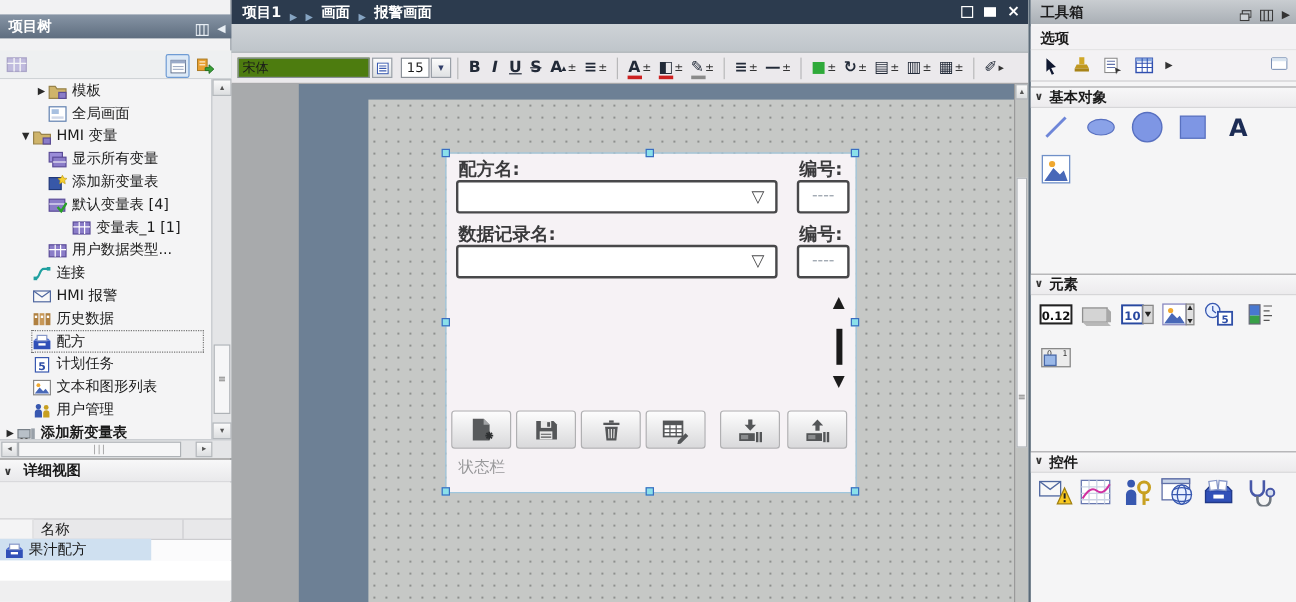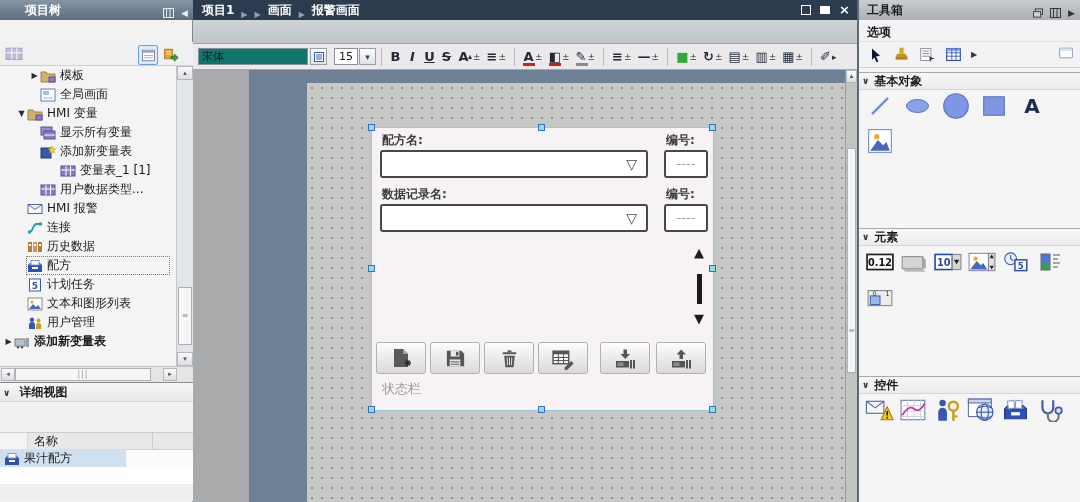--- a/index.html
+++ b/index.html
@@ -2,21 +2,21 @@
 <html><head>
 <meta charset="utf-8">
 <style>
   html,body{margin:0;padding:0;background:#888;}
   .app{position:relative;width:1080px;height:502px;overflow:hidden;background:#e8e8e8;
        font-family:"DejaVu Sans","Liberation Sans",sans-serif;font-size:12px;color:#1a1a1a;}
   svg{display:block;}
 
   
   #left{position:absolute;left:0;top:0;width:193px;height:502px;background:#f2f2f3;border-right:1px solid #7e8892;box-sizing:border-box;}
-  .lp-title{position:absolute;left:0;top:0;width:193px;height:20px;background:linear-gradient(#8795a5,#5e6d7f);color:#fff;font-weight:bold;line-height:20px;padding-left:25px;box-sizing:border-box;}
+  .lp-title{position:absolute;left:0;top:12px;width:193px;height:20px;background:linear-gradient(#8795a5,#5e6d7f);color:#fff;font-weight:bold;line-height:20px;padding-left:7px;box-sizing:border-box;}
   .lp-title-icons{position:absolute;right:5px;top:3px;display:flex;gap:7px;align-items:center;}
   .lp-tabs{position:absolute;left:0;top:20px;width:193px;height:22px;background:linear-gradient(#d8dce0,#c1c7cc);border-bottom:1px solid #a8b0b6;box-sizing:border-box;}
   .tab-device{position:absolute;left:6px;top:2px;width:62px;height:20px;background:#fafafa;border:1px solid #98a0a8;border-bottom:none;font-weight:bold;text-align:center;line-height:19px;}
   .lp-toolbar{position:absolute;left:0;top:42px;width:193px;height:24px;background:#eef0f1;border-bottom:1px solid #cfd3d6;box-sizing:border-box;}
   .lp-tool{position:absolute;top:3px;width:18px;height:18px;display:flex;align-items:center;justify-content:center;}
   .lp-tool.sel{border:1px solid #6f9cd4;background:#dce9f6;border-radius:2px;}
   .lp-tree{position:absolute;left:0;top:66px;width:176px;height:300px;background:#f4f4f5;overflow:hidden;}
   .tree-row{height:19px;display:flex;align-items:center;white-space:nowrap;position:relative;}
   .tree-arrow{width:11px;font-size:8px;color:#2a2a2a;text-align:center;flex:none;}
   .tree-ic{width:16px;height:14px;margin-right:4px;flex:none;}
@@ -46,39 +46,39 @@
   #crumb-bar{position:absolute;left:0;top:0;width:664px;height:20px;background:#2c3b4e;color:#fff;display:flex;align-items:center;padding-left:9px;box-sizing:border-box;font-weight:bold;}
   .crumb{margin-right:7px;}
   .crumb-sep{color:#86a4c2;font-size:8px;margin-right:7px;}
   .win-controls{position:absolute;right:7px;top:0;height:20px;display:flex;gap:9px;align-items:center;}
   .wc-float{width:8px;height:8px;border:1px solid #fff;position:relative;background:#2c3b4e;}
   .wc-float::before{content:"";position:absolute;left:2px;top:-3px;width:8px;height:8px;border:1px solid #fff;z-index:-1;}
   .wc-max{width:10px;height:8px;background:#fff;}
   .wc-close{color:#fff;font-size:13px;font-weight:bold;line-height:10px;}
   #tab-strip{position:absolute;left:0;top:20px;width:664px;height:24px;background:linear-gradient(#ced3d7,#bfc5ca);border-bottom:1px solid #9aa2a8;box-sizing:border-box;}
   #fmt-bar{position:absolute;left:0;top:44px;width:664px;height:26px;background:#ebe9ec;border-bottom:1px solid #a8a8aa;box-sizing:border-box;display:flex;align-items:center;padding-left:5px;}
-  .fmt-font{width:110px;height:17px;background:#0f766e;border:1px solid #8a9098;font-size:11px;line-height:15px;padding-left:3px;box-sizing:border-box;}
+  .fmt-font{width:110px;height:17px;background:#4d7c0f;border:1px solid #8a9098;font-size:11px;line-height:15px;padding-left:3px;box-sizing:border-box;}
   .fmt-sq-btn{width:17px;height:17px;background:linear-gradient(#fcfcfc,#dfe1e3);border:1px solid #9aa0a8;box-sizing:border-box;margin-left:2px;display:flex;align-items:center;justify-content:center;font-size:9px;color:#33406a;}
   .fmt-size{width:24px;height:17px;background:#fff;border:1px solid #8a9098;font-size:11px;line-height:15px;text-align:center;box-sizing:border-box;margin-left:7px;}
   .fmt-btn{height:22px;margin:0 3px;font-weight:bold;color:#222a38;display:flex;align-items:center;font-size:13px;position:relative;cursor:default;}
   .fmt-btn .glyph{display:inline-block;text-align:center;min-width:11px;}
   .fmt-btn .pm{font-size:9px;color:#333;margin-left:1px;font-weight:normal;}
   .fmt-btn .bar{position:absolute;left:0;bottom:2px;width:12px;height:3px;}
   .fmt-sep{width:1px;height:18px;background:#b8b8ba;margin:0 5px;}
   .it{font-style:italic;} .ul{text-decoration:underline;} .st{text-decoration:line-through;}
   .sup{font-size:8px;vertical-align:top;margin-left:-1px;}
 
   #canvas{position:absolute;left:0;top:70px;width:664px;height:432px;background:#a8aaac;overflow:hidden;}
   #cv-band{position:absolute;left:56px;top:0;right:0;bottom:0;background:#6d8095;}
   #cv-screen{position:absolute;left:114px;top:13px;right:12px;bottom:0;background:#c6c8c6;background-image:radial-gradient(#8d8f8d 1px,transparent 1.3px);background-size:10px 10px;}
   #cv-vscroll{position:absolute;right:0;top:0;width:12px;height:432px;background:#c2c4c2;border-left:1px solid #9a9a9a;box-sizing:border-box;}
 
   
   #widget{position:absolute;left:179px;top:58px;width:341px;height:282px;background:#f6f2f5;outline:1px solid #9fc6dd;}
-  .rv-label{position:absolute;font-weight:bold;color:#3a3a3c;font-size:12px;}
+  .rv-label{position:absolute;font-weight:bold;color:#3a3a3c;font-size:15px;}
   .rv-dd{position:absolute;background:#fff;border:2px solid #48484a;border-radius:3px;box-sizing:border-box;}
   .rv-dd .arr{position:absolute;right:9px;top:2px;color:#48484a;font-size:14px;line-height:20px;}
   .rv-num{position:absolute;background:#fff;border:2px solid #48484a;border-radius:3px;box-sizing:border-box;color:#9aa2ac;text-align:center;line-height:23px;font-size:13px;}
   #rv-table{position:absolute;left:6px;top:112px;width:302px;height:95px;border:1px solid #9aa2a8;box-sizing:border-box;background:#fff;}
   #rv-thead{height:18px;background:#59595b;color:#fff;font-weight:bold;display:flex;}
   #rv-thead .c1{width:183px;padding-left:5px;line-height:18px;box-sizing:border-box;}
   #rv-thead .c2{flex:1;padding-left:4px;line-height:18px;border-left:1px solid #7a7a7c;box-sizing:border-box;}
   .rv-trow{height:19px;display:flex;}
   .rv-trow .c1{width:183px;}
   .rv-trow .c2{flex:1;border-left:1px solid #ccd3dd;}
@@ -190,20 +190,31 @@
         <div class="tree-row" title="添加新变量表" style="padding-left: 29px;">
           <span class="tree-arrow"></span>
           <span class="tree-ic">
             <svg viewBox="0 0 16 14">
               <rect x="1" y="3" width="10" height="10" fill="#3858a8" stroke="#203878"></rect>
               <path d="M12 1 l1.2 2.4 2.6 .3 -1.9 1.8 .5 2.6 -2.4 -1.3 -2.3 1.3 .4 -2.6 -1.9 -1.8 2.6 -.3 z" fill="#f8d030" stroke="#b89810" stroke-width="0.5"></path>
             </svg>
           </span>
           <span class="tree-label">添加新变量表</span>
         </div>
+        <div class="tree-row" title="默认变量表 [4]" style="padding-left: 29px;">
+          <span class="tree-arrow"></span>
+          <span class="tree-ic">
+            <svg viewBox="0 0 16 14">
+              <rect x="1" y="2" width="13" height="10" fill="#8a7cc8" stroke="#5a4c98"></rect>
+              <line x1="1" y1="6" x2="14" y2="6" stroke="#fff"></line>
+              <path d="M8 8.5 l3 3.5 4.5 -7" fill="none" stroke="#28a028" stroke-width="2"></path>
+            </svg>
+          </span>
+          <span class="tree-label">默认变量表 [4]</span>
+        </div>
         <div class="tree-row" title="变量表_1 [1]" style="padding-left: 29px; margin-left: 20px;">
           <span class="tree-arrow"></span>
           <span class="tree-ic">
             <svg viewBox="0 0 16 14">
               <rect x="1" y="2" width="14" height="10" fill="#8a7cc8" stroke="#5a4c98"></rect>
               <line x1="1" y1="6" x2="15" y2="6" stroke="#fff"></line>
               <line x1="6" y1="2" x2="6" y2="12" stroke="#fff"></line>
               <line x1="10.5" y1="2" x2="10.5" y2="12" stroke="#fff"></line>
             </svg>
           </span>
@@ -214,40 +225,40 @@
           <span class="tree-ic">
             <svg viewBox="0 0 16 14">
               <rect x="1" y="2" width="14" height="10" fill="#8a7cc8" stroke="#5a4c98"></rect>
               <line x1="1" y1="6" x2="15" y2="6" stroke="#fff"></line>
               <line x1="6" y1="2" x2="6" y2="12" stroke="#fff"></line>
               <line x1="10.5" y1="2" x2="10.5" y2="12" stroke="#fff"></line>
             </svg>
           </span>
           <span class="tree-label">用户数据类型...</span>
         </div>
-        <div class="tree-row" title="HMI 报警" style="padding-left: 16px;">
-          <span class="tree-arrow"></span>
-          <span class="tree-ic">
-            <svg viewBox="0 0 16 14">
-              <rect x="1" y="2.5" width="14" height="9" fill="#f8f8f8" stroke="#5068a0"></rect>
-              <path d="M1 2.5 l7 5 7 -5" fill="none" stroke="#5068a0"></path>
-            </svg>
-          </span>
-          <span class="tree-label">HMI 报警</span>
-        </div>
         <div class="tree-row" title="连接" style="padding-left: 16px;">
           <span class="tree-arrow"></span>
           <span class="tree-ic">
             <svg viewBox="0 0 16 14">
               <path d="M2.5 11 C6.5 11 5.5 3 9.5 3 h4" fill="none" stroke="#20a0a0" stroke-width="1.8"></path>
               <rect x="1" y="9.5" width="3" height="3" fill="#20a0a0"></rect>
               <rect x="12" y="1.5" width="3" height="3" fill="#20a0a0"></rect>
             </svg>
           </span>
           <span class="tree-label">连接</span>
+        </div>
+        <div class="tree-row" title="HMI 报警" style="padding-left: 16px;">
+          <span class="tree-arrow"></span>
+          <span class="tree-ic">
+            <svg viewBox="0 0 16 14">
+              <rect x="1" y="2.5" width="14" height="9" fill="#f8f8f8" stroke="#5068a0"></rect>
+              <path d="M1 2.5 l7 5 7 -5" fill="none" stroke="#5068a0"></path>
+            </svg>
+          </span>
+          <span class="tree-label">HMI 报警</span>
         </div>
         <div class="tree-row" title="历史数据" style="padding-left: 16px;">
           <span class="tree-arrow"></span>
           <span class="tree-ic">
             <svg viewBox="0 0 16 14">
               <rect x="1" y="2" width="4" height="10" fill="#b08040"></rect>
               <rect x="6" y="2" width="4" height="10" fill="#c89858"></rect>
               <rect x="11" y="2" width="4" height="10" fill="#b08040"></rect>
               <rect x="2" y="4" width="2" height="2" fill="#fff"></rect>
               <rect x="7" y="4" width="2" height="2" fill="#fff"></rect>

